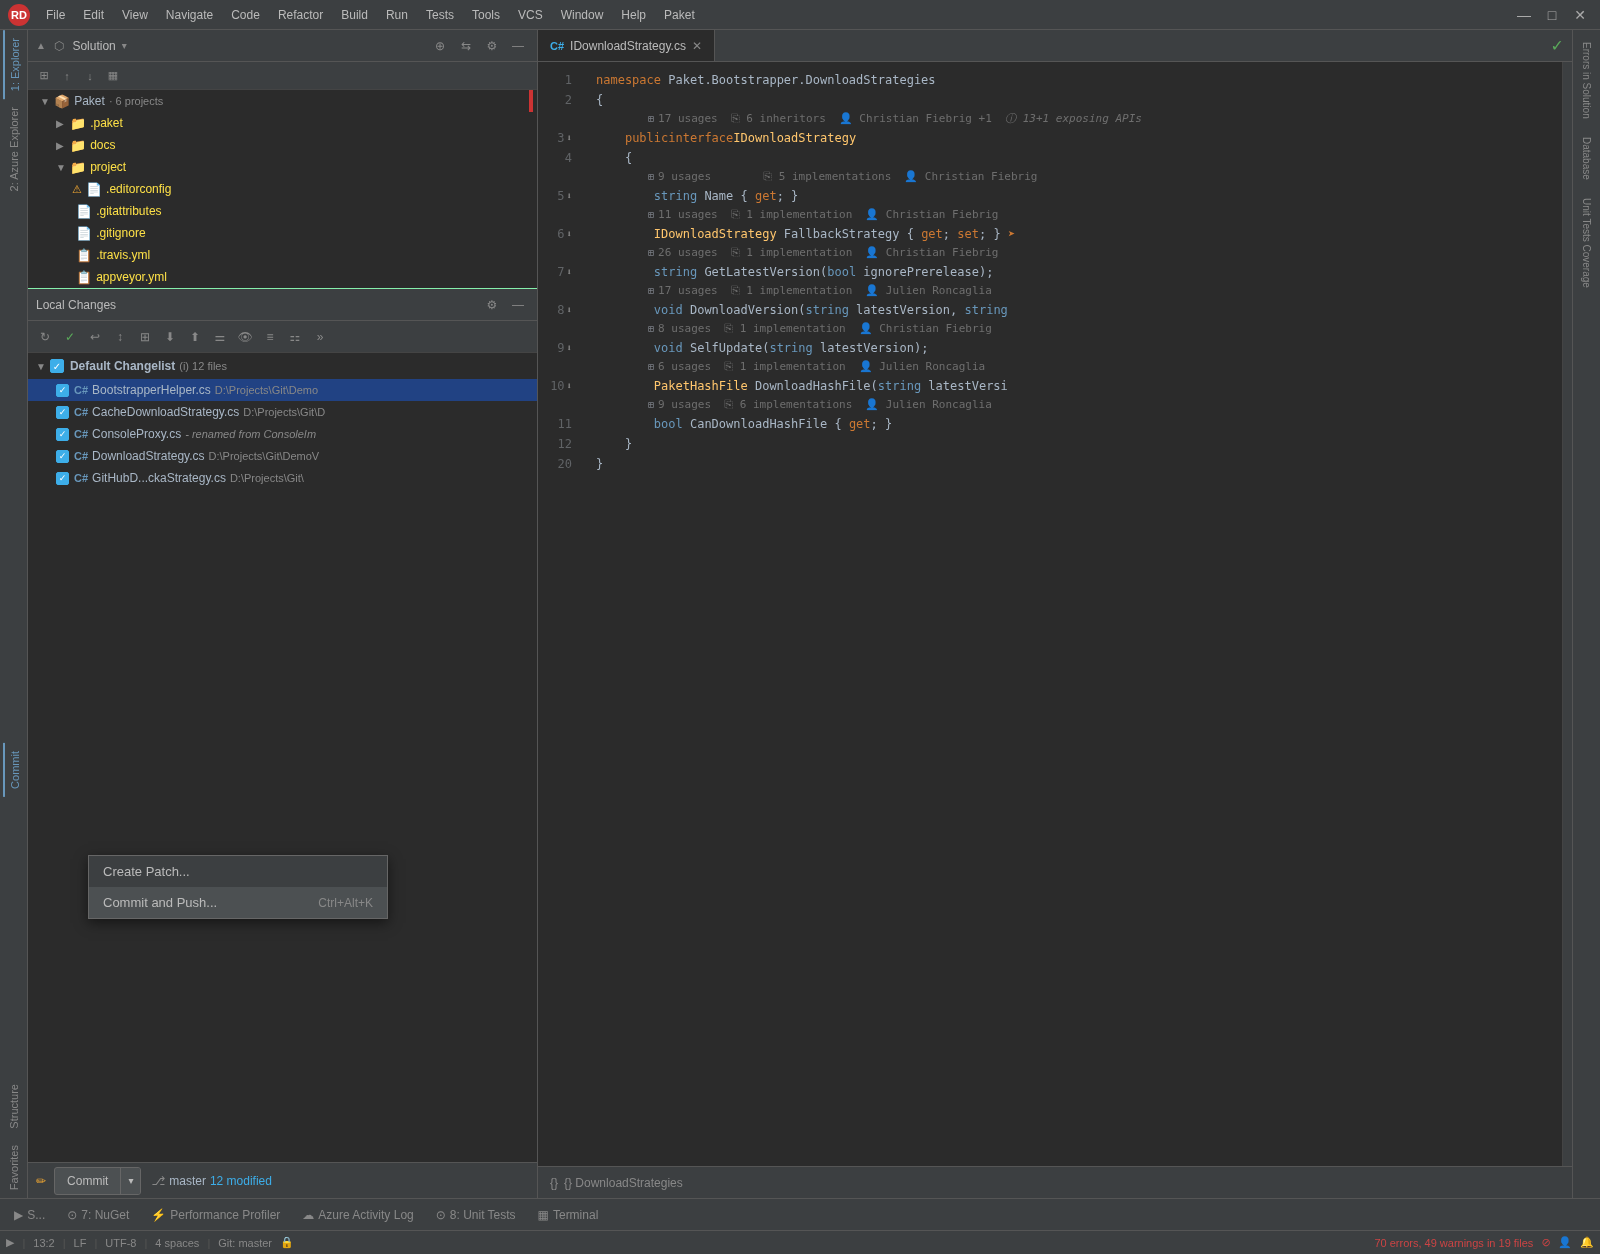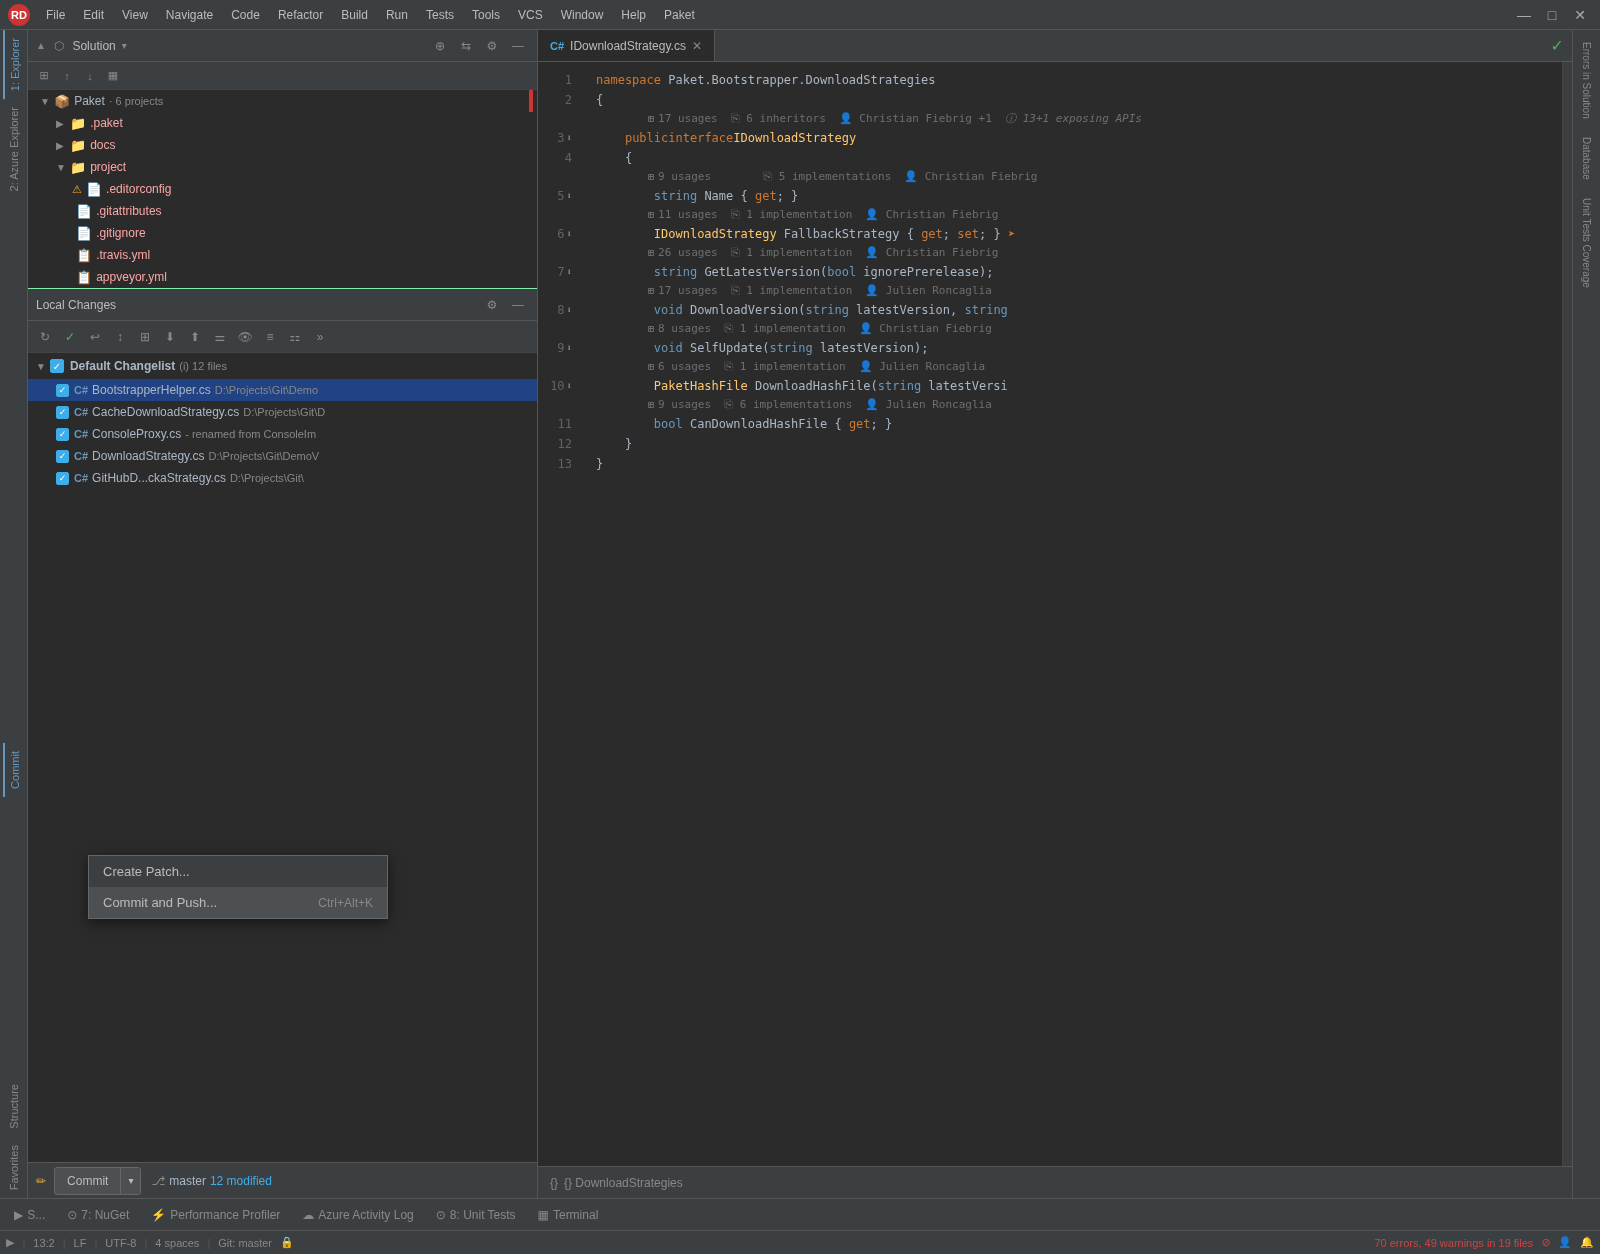--- a/index.html
+++ b/index.html
@@ -150,21 +150,21 @@
       align-items: center;
       padding: 2px 4px;
       cursor: pointer;
       font-size: 12px;
       white-space: nowrap;
       height: 22px;
     }
     .tree-indent { display: inline-block; }
     .tree-arrow { color: #888; margin-right: 2px; font-size: 10px; width: 12px; }
     .tree-icon { margin-right: 4px; font-size: 13px; }
-    .tree-label { color: #fca5a5; }
+    .tree-label { color: #fde047; }
     .tree-label.project { color: #a9b7c6; font-weight: 500; }
     .tree-badge { color: #888; font-size: 11px; margin-left: 4px; }
     .warn-icon { color: #f0a732; font-size: 11px; margin-right: 4px; }
 
     
     .changes-section {
       flex: 1;
       display: flex;
       flex-direction: column;
       border-top: 1px solid #86efac;
@@ -235,21 +235,21 @@
       display: flex;
       align-items: center;
       justify-content: center;
       color: white;
       font-size: 9px;
       flex-shrink: 0;
     }
     .cf-lang { color: #6897bb; margin-right: 4px; font-size: 11px; font-weight: 600; }
     .cf-name { color: #a9b7c6; }
     .cf-path { color: #888; font-size: 11px; margin-left: 4px; overflow: hidden; text-overflow: ellipsis; }
-    .cf-renamed { color: #888; font-size: 11px; margin-left: 4px; }
+    .cf-renamed { color: #888; font-size: 11px; margin-left: 4px; font-style: italic; }
 
     .commit-msg-area {
       padding: 8px;
       background: #2b2b2b;
       border-top: 1px solid #444;
     }
     .commit-msg {
       color: #a9b7c6;
       font-size: 12px;
     }
@@ -753,21 +753,21 @@
         <div class="line-num" style="display:flex; align-items:center; justify-content:flex-end; gap:2px;">7 <span style="color:#888; font-size:9px;">⬇</span></div>
         <div class="line-num" style="height:18px; color: transparent;">·</div>
         <div class="line-num" style="display:flex; align-items:center; justify-content:flex-end; gap:2px;">8 <span style="color:#888; font-size:9px;">⬇</span></div>
         <div class="line-num" style="height:18px; color: transparent;">·</div>
         <div class="line-num" style="display:flex; align-items:center; justify-content:flex-end; gap:2px;">9 <span style="color:#888; font-size:9px;">⬇</span></div>
         <div class="line-num" style="height:18px; color: transparent;">·</div>
         <div class="line-num" style="display:flex; align-items:center; justify-content:flex-end; gap:2px;">10 <span style="color:#888; font-size:9px;">⬇</span></div>
         <div class="line-num" style="height:18px; color: transparent;">·</div>
         <div class="line-num">11</div>
         <div class="line-num">12</div>
-        <div class="line-num">13</div>
+        <div class="line-num">20</div>
       </div>
 
       <div class="code-area">
         <div class="code-line"><span class="kw">namespace</span> <span class="ns"> Paket.Bootstrapper.DownloadStrategies</span></div>
         <div class="code-line"><span class="punct">{</span></div>
         <div class="meta-line"><span class="meta-icon">⊞</span><span style="color:#6e6e6e;">17 usages</span>&nbsp;&nbsp;<span style="color:#6e6e6e;">⎘ 6 inheritors</span>&nbsp;&nbsp;<span style="color:#6e6e6e;">👤 Christian Fiebrig +1</span>&nbsp;&nbsp;<span style="color:#6e6e6e;font-style:italic;">ⓘ 13+1 exposing APIs</span></div>
         <div class="code-line">&nbsp;&nbsp;&nbsp;&nbsp;<span class="kw">public</span> <span class="kw">interface</span> <span class="iface">IDownloadStrategy</span></div>
         <div class="code-line">&nbsp;&nbsp;&nbsp;&nbsp;<span class="punct">{</span></div>
         <div class="meta-line"><span class="meta-icon">⊞</span><span style="color:#6e6e6e;">9 usages</span>&nbsp;&nbsp;<span style="color:#6e6e6e;margin-left:39px;">⎘ 5 implementations</span>&nbsp;&nbsp;<span style="color:#6e6e6e;">👤 Christian Fiebrig</span></div>
         <div class="code-line">&nbsp;&nbsp;&nbsp;&nbsp;&nbsp;&nbsp;&nbsp;&nbsp;<span class="kw2">string</span> <span class="ns"> Name </span><span class="punct">{ </span><span class="kw">get</span><span class="punct">; }</span></div>

